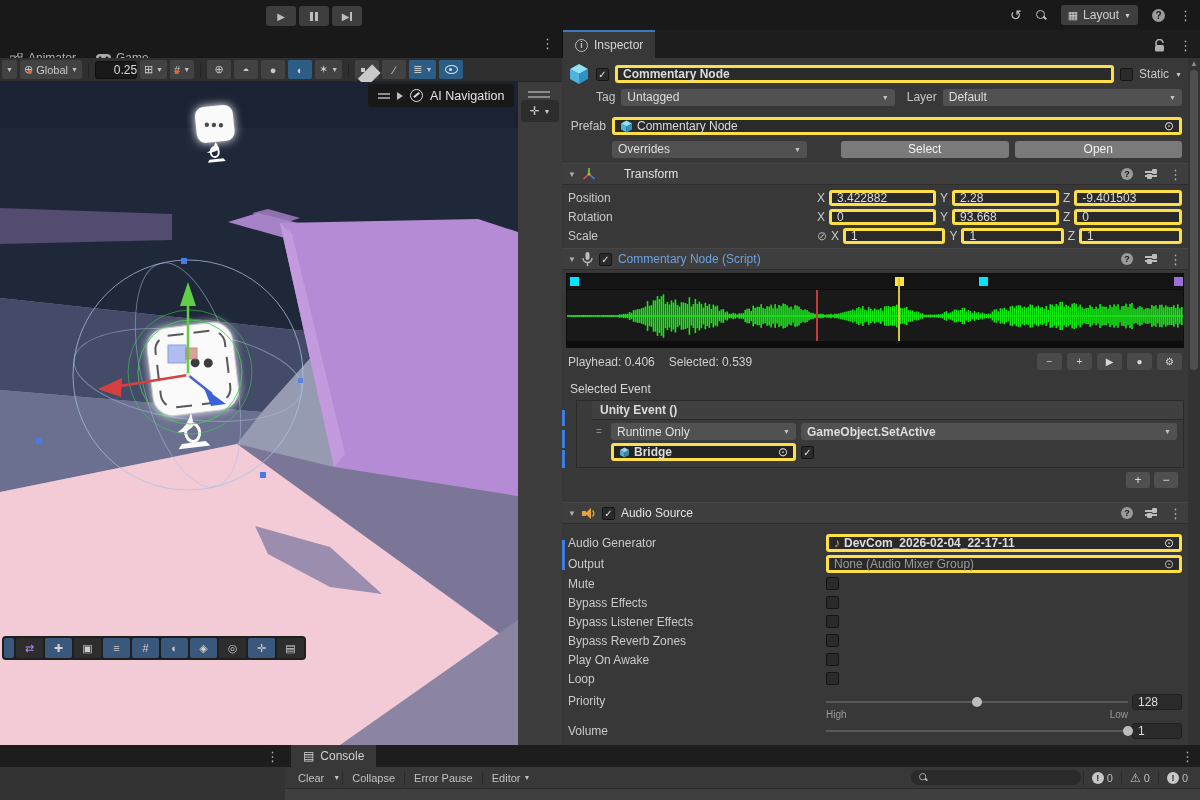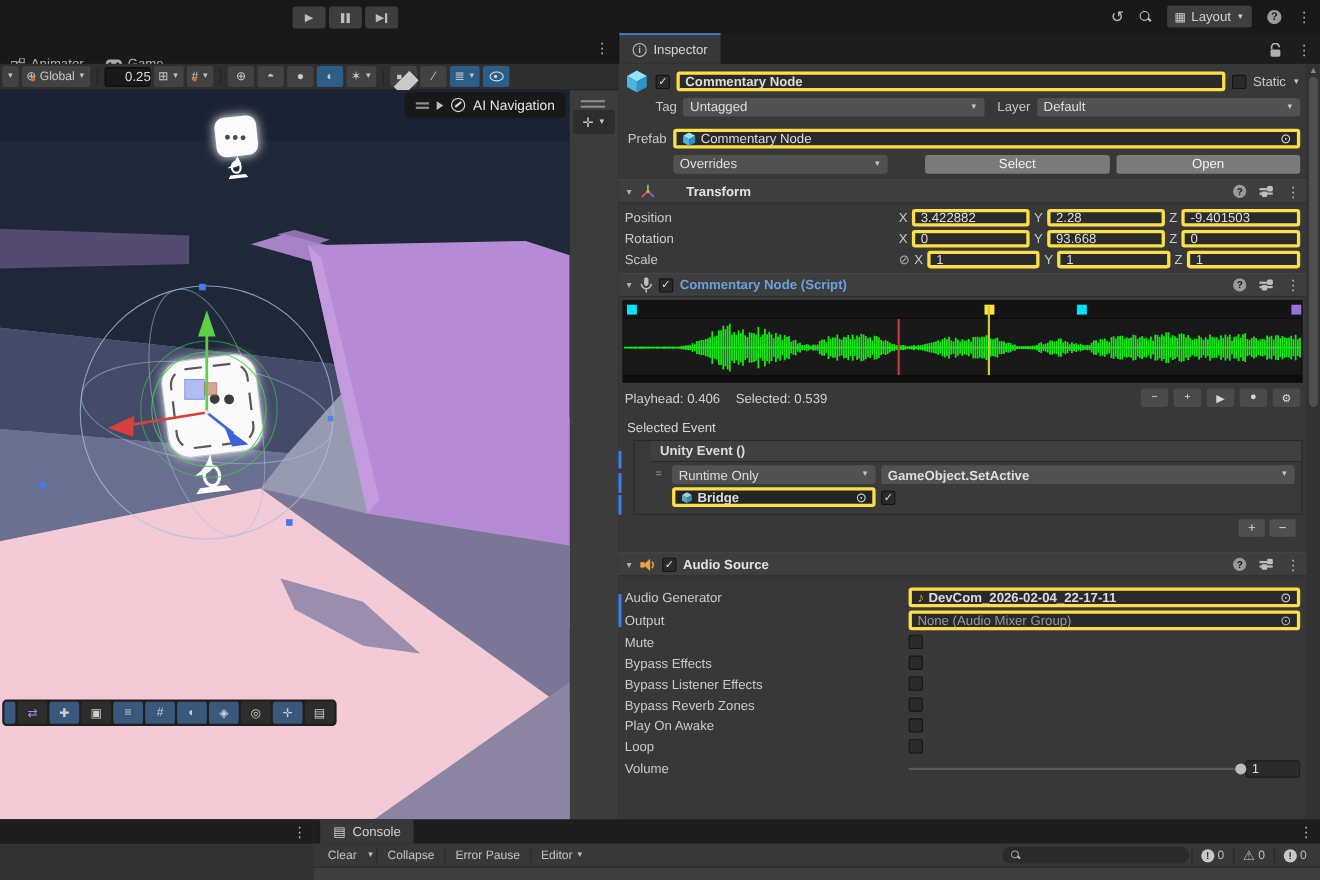--- a/index.html
+++ b/index.html
@@ -102,21 +102,21 @@
   .drop { background:#515151; border-radius:3px; height:17px; display:flex; align-items:center;
     padding:0 6px; color:#dedede; }
   .drop .crt { margin-left:auto; font-size:7px; color:#c4c4c4; }
   .cbx { width:13px; height:13px; background:#2a2a2a; border:1px solid #141414; border-radius:2px;
     display:flex; align-items:center; justify-content:center; font-size:10px; color:#e2e2e2; flex:none; }
   .btn { background:#7a7a7a; border-radius:3px; height:17px; display:flex; align-items:center;
     justify-content:center; color:#f2f2f2; }
   .comp-hd { height:22px; background:#3e3e3e; border-top:1px solid #464646; border-bottom:1px solid #2d2d2d;
     display:flex; align-items:center; gap:6px; padding:0 6px; }
   .fold { font-size:8px; color:#adadad; }
-  .comp-title { font-weight:bold; color:#e2e2e2; }
+  .comp-title { font-weight:normal; color:#e2e2e2; }
   .hd-icons { margin-left:auto; display:flex; gap:12px; align-items:center; color:#bdbdbd; }
   .preset-ic i { display:block; width:12px; height:1.8px; background:#bdbdbd; margin:2.5px 0; position:relative; }
   .preset-ic i::after { content:""; position:absolute; top:-1.6px; width:4.5px; height:5px;
     background:#bdbdbd; border-radius:1px; }
   .preset-ic i:nth-child(1)::after { left:7px; }
   .preset-ic i:nth-child(2)::after { left:2px; }
   .trow { display:flex; align-items:center; height:19px; padding:0 6px; }
   .trow .lbl { width:249px; color:#cacaca; display:flex; align-items:center; }
   .axes { flex:1; display:flex; gap:4px; }
   .ax { flex:1; display:flex; align-items:center; gap:4px; }
@@ -1052,20 +1052,34 @@
             <span class="cbx"></span>
           </div>
         </div>
       <div class="arow">
           <span class="lbl">Loop</span>
           <div class="ctl">
             <span class="cbx"></span>
           </div>
         </div>
 
+      <div class="arow" style="height:32px; align-items:flex-start; padding-top:6px">
+        <span class="lbl">Priority</span>
+        <div class="ctl">
+          <div class="slider" id="priority-slider">
+            <div class="track"></div>
+              <div class="thumb" style="left: 50%;"></div>
+            <span class="sub" style="left:0">High</span>
+            <span class="sub" style="right:0">Low</span>
+          </div>
+          <div class="valbox">
+              <span>128</span>
+            </div>
+        </div>
+      </div>
       <div class="arow" style="height:22px">
         <span class="lbl">Volume</span>
         <div class="ctl">
           <div class="slider" id="volume-slider">
             <div class="track"></div>
               <div class="thumb" style="left: 100%;"></div>
           </div>
           <div class="valbox">
               <span>1</span>
             </div>

